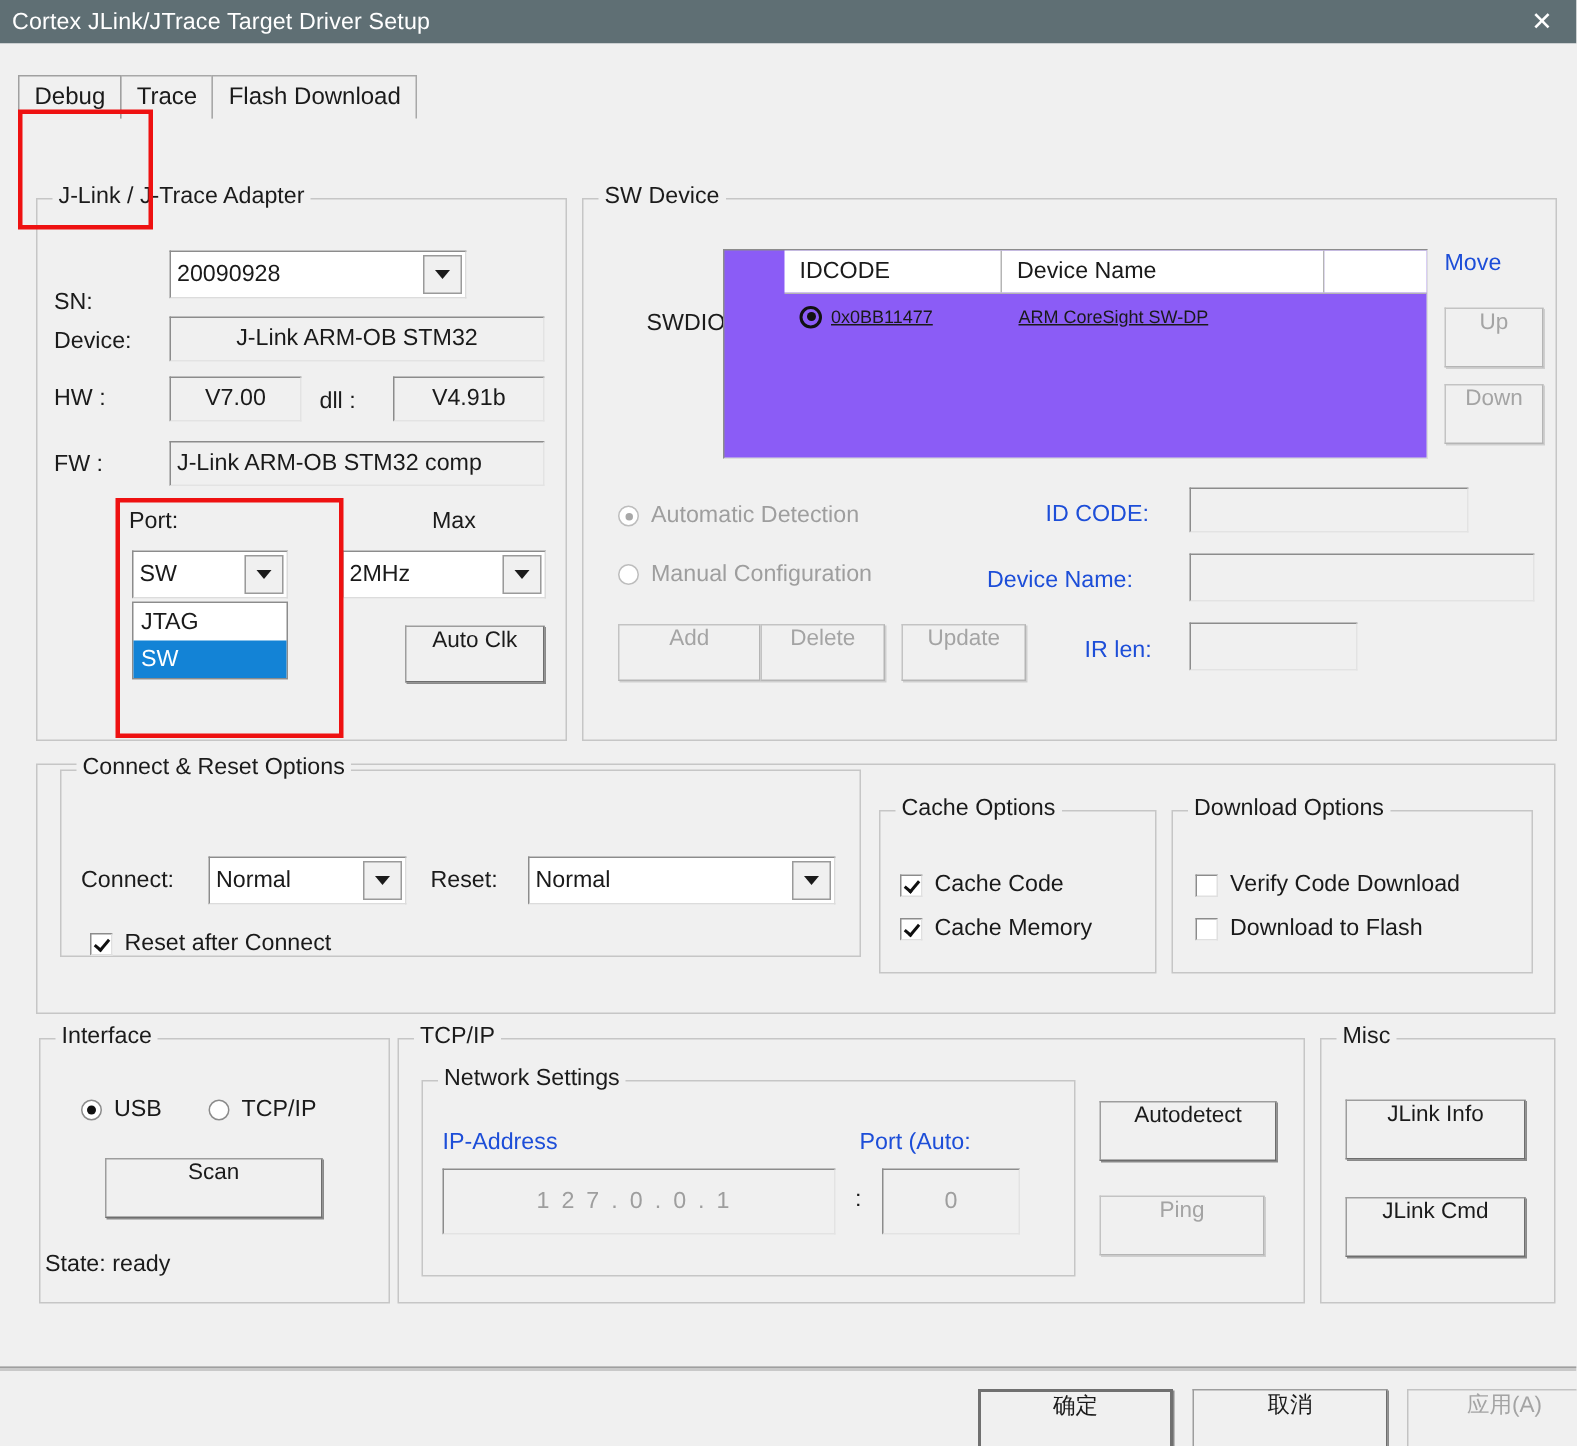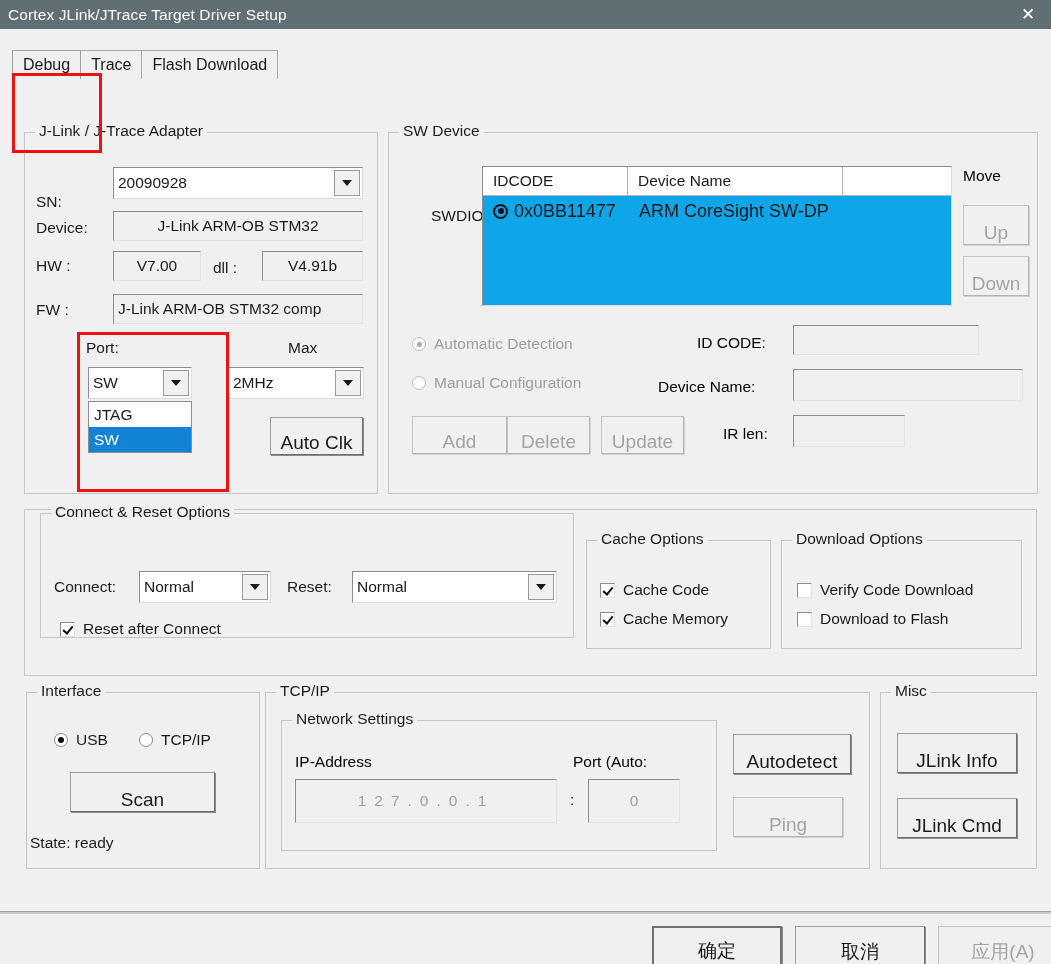--- a/index.html
+++ b/index.html
@@ -34,21 +34,21 @@
   }
   .tab.selected{background:#f0f0f0;border-color:#a0a0a0;position:relative;z-index:3;}
 
   
   .group{position:absolute;border:1px solid #c6c6c6;}
   .group > .legend{
     position:absolute;top:-11px;left:10px;background:#f0f0f0;
     padding:0 4px;font-size:15.5px;color:#1b1b1b;white-space:nowrap;
   }
   .lbl{position:absolute;font-size:15.5px;color:#1b1b1b;white-space:nowrap;}
-  .lbl.dim{color:#000000;}
+  .lbl.dim{color:#1d4ed8;}
 
   
   .field{
     position:absolute;background:#ffffff;
     border-top:1px solid #8c8c8c;border-left:1px solid #8c8c8c;
     border-right:1px solid #e3e3e3;border-bottom:1px solid #e3e3e3;
     box-sizing:border-box;display:flex;align-items:center;
     font-size:15.5px;padding-left:4px;overflow:hidden;white-space:nowrap;
   }
   .field.flat{background:#f0f0f0;}
@@ -68,22 +68,22 @@
   }
   .carrow i{
     display:block;width:0;height:0;border-left:5px solid transparent;
     border-right:5px solid transparent;border-top:6px solid #1a1a1a;
   }
 
   
   .btn{
     position:absolute;box-sizing:border-box;background:#f0f0f0;
     border:1px solid #9d9d9d;border-right-color:#6e6e6e;border-bottom-color:#6e6e6e;
-    display:flex;align-items:flex-end;justify-content:center;
-    font-size:19px;color:#1b1b1b;box-shadow:1px 1px 0 0 #8a8a8a;
+    display:flex;align-items:flex-start;justify-content:center;
+    font-size:15px;color:#1b1b1b;box-shadow:1px 1px 0 0 #8a8a8a;
   }
   .btn.dis{color:#a4a4a4;border-color:#c3c3c3;border-right-color:#b5b5b5;border-bottom-color:#b5b5b5;box-shadow:1px 1px 0 0 #cfcfcf;}
   .btn.default{border:2px solid #707070;}
 
   
   .chk{position:absolute;display:flex;align-items:center;font-size:15.5px;white-space:nowrap;}
   .chk .box{
     width:15px;height:15px;box-sizing:border-box;background:#fff;margin-right:8px;
     border-top:1px solid #8c8c8c;border-left:1px solid #8c8c8c;
     border-right:1px solid #e0e0e0;border-bottom:1px solid #e0e0e0;
@@ -101,30 +101,30 @@
   .rad .circ.on::after{
     content:"";position:absolute;left:3px;top:3px;width:6px;height:6px;
     border-radius:50%;background:#111;
   }
   .rad.dim{color:#9e9e9e;}
   .rad.dim .circ{border-color:#bdbdbd;}
   .rad.dim .circ.on::after{background:#a8a8a8;width:5px;height:5px;left:3.5px;top:3.5px;}
 
   
   .devtable{
-    position:absolute;background:#0ea5e9;box-sizing:border-box;
+    position:absolute;background:#8b5cf6;box-sizing:border-box;
     border-top:1px solid #8c8c8c;border-left:1px solid #8c8c8c;
-    border-right:1px solid #dcdcdc;border-bottom:1px solid #dcdcdc;
+    border-right:1px solid #dcdcdc;border-bottom:1px solid #dcdcdc;padding-left:40px;
   }
   .devhdr{display:flex;height:28px;border-bottom:1px solid #b5b5b5;}
   .devhdr div{
     border-right:1px solid #b5b5b5;display:flex;align-items:center;
     padding-left:10px;font-size:15.5px;box-sizing:border-box;background:#fff;
   }
-  .devrow{display:flex;height:30px;align-items:center;font-size:18px;}
+  .devrow{display:flex;height:30px;align-items:center;font-size:12px;text-decoration:underline;}
   .bullseye{
     width:15px;height:15px;border-radius:50%;border:2px solid #111;box-sizing:border-box;
     display:flex;align-items:center;justify-content:center;margin:0 6px 0 10px;flex:none;
   }
   .bullseye::after{content:"";width:6px;height:6px;border-radius:50%;background:#111;}
 
   
   .droplist{
     position:absolute;background:#fff;box-sizing:border-box;border:1px solid #8c8c8c;
     z-index:20;font-size:15.5px;
@@ -163,21 +163,21 @@
     <div class="tab">
       <span>Flash Download</span>
     </div>
   </div>
 
   <div class="group" style="left:24px;top:103px;width:352px;height:360px;">
     <span class="legend">J-Link / J-Trace Adapter</span>
   </div>
 
   <span class="lbl" style="left:36px;top:164px;">SN:</span>
-  <div class="combo" style="left:113px;top:138px;width:250px;height:32px;">
+  <div class="combo" style="left:113px;top:138px;width:198px;height:32px;">
     <span class="ctext">20090928</span>
     <span class="carrow">
         <i></i>
       </span>
   </div>
 
   <span class="lbl" style="left:36px;top:190px;">Device:</span>
   <div class="field flat center" style="left:113px;top:182px;width:250px;height:30px;">
     <span>J-Link ARM-OB STM32</span>
   </div>

